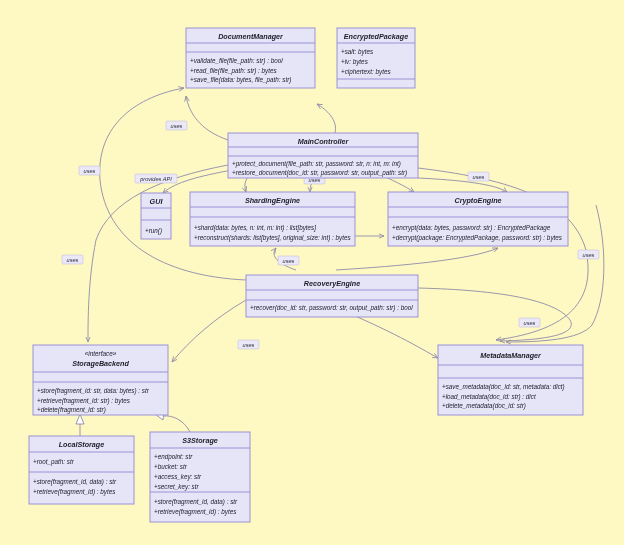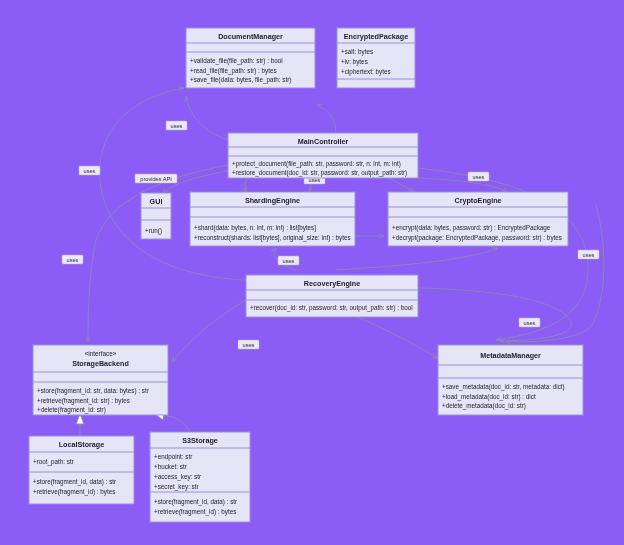--- a/index.html
+++ b/index.html
@@ -10,21 +10,22 @@
   body {
     width: 624px;
     height: 545px;
     font-family: "Liberation Sans", sans-serif;
     overflow: hidden;
   }
   #diagram-root {
     position: relative;
     width: 624px;
     height: 545px;
-    background: #8b5cf6;
+    background: #fef9c3;
+    font-style: italic;
   }
   svg.diagram {
     display: block;
     width: 624px;
     height: 545px;
   }
   .cls-box {
     fill: #e6e4f7;
     stroke: #9a92d6;
     stroke-width: 1;

